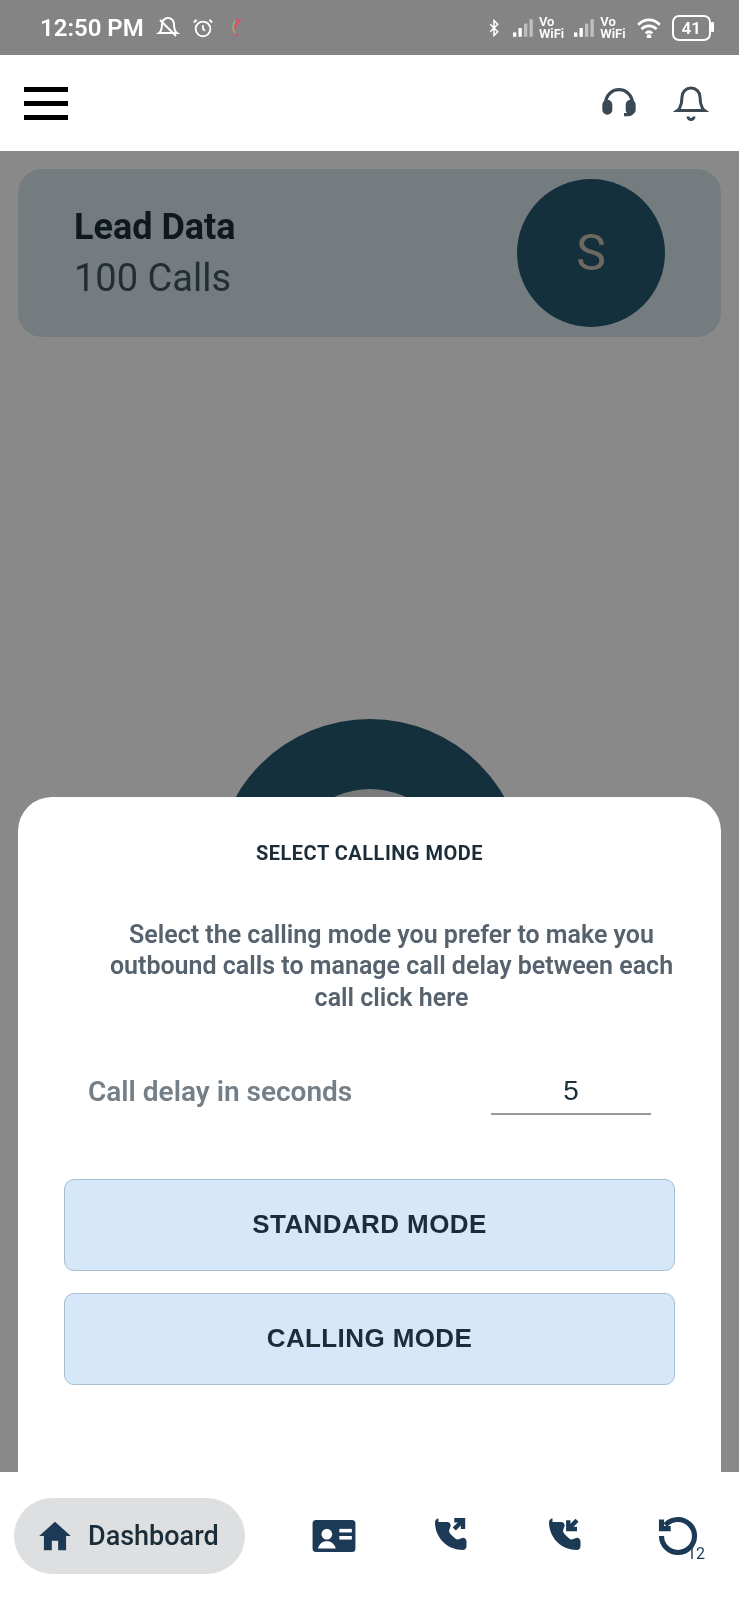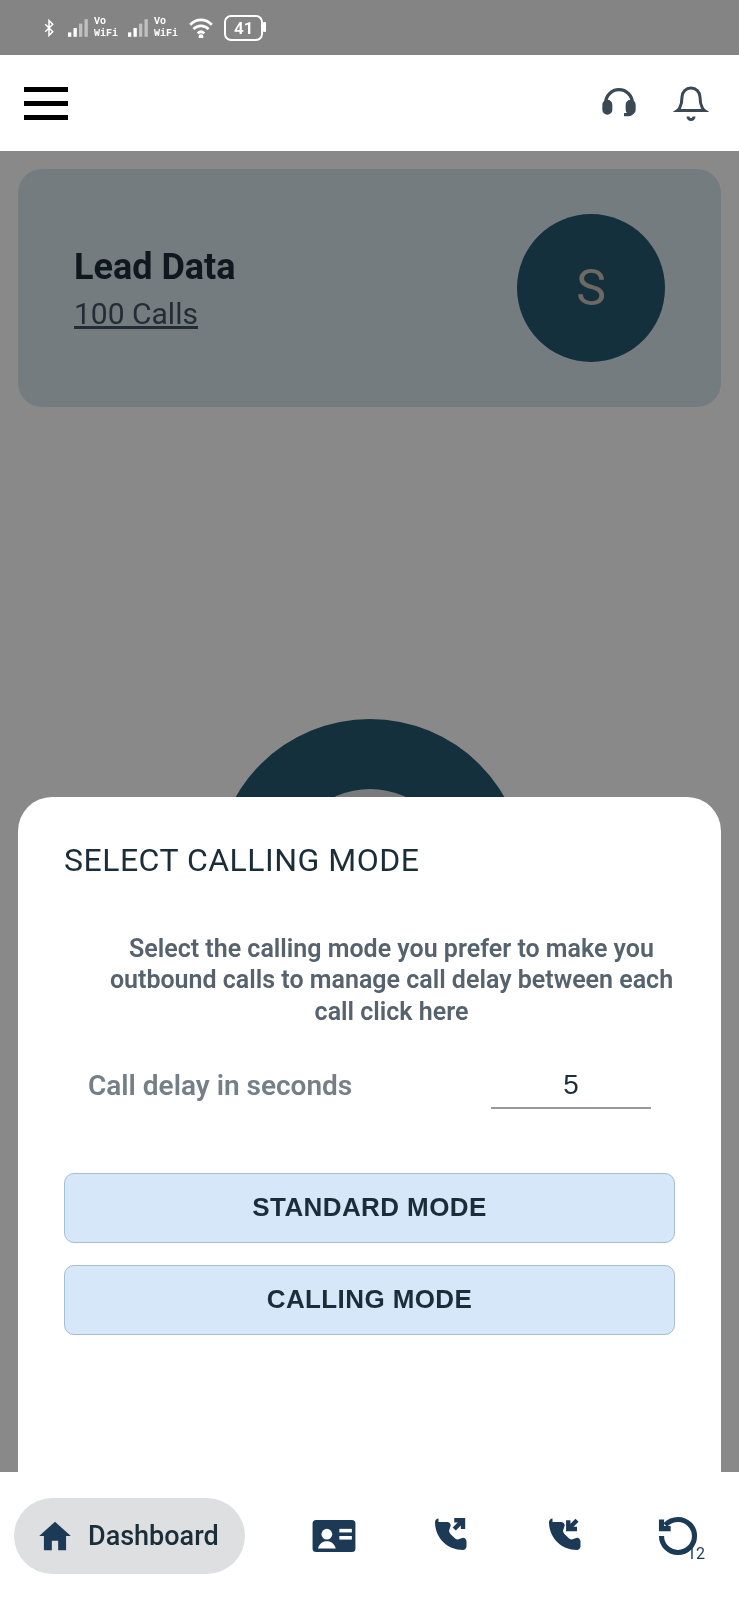--- a/index.html
+++ b/index.html
@@ -2,58 +2,80 @@
 <html><head>
 <meta charset="utf-8">
 <style>
   * { box-sizing: border-box; margin: 0; padding: 0; }
   html, body { width: 739px; height: 1600px; font-family: -apple-system, Roboto, "Helvetica Neue", Arial, sans-serif; background:#fff; overflow:hidden; }
   
   .status-bar { height:55px; background:#848484; color:#fff; display:flex; align-items:center; justify-content:space-between; padding:0 28px 0 40px; font-size:24px; font-weight:600; }
   .status-left { display:flex; align-items:center; gap:12px; }
   .status-right { display:flex; align-items:center; gap:10px; }
   .sig-chunk { display:flex; align-items:center; gap:4px; }
-  .sig-text { font-size:10px; line-height:12px; font-weight:600;font-family:Liberation Mono, monospace; }
+  .sig-text { font-size:13px; line-height:12px; font-weight:600; }
   .batt { border:2px solid #fff; border-radius:7px; padding:1px 8px; font-size:17px; position:relative; }
   .batt::after { content:""; position:absolute; right:-5px; top:5px; width:3px; height:10px; background:#fff; border-radius:1px; }
   
   .app-header { height:96px; background:#fff; display:flex; align-items:center; justify-content:space-between; padding:0 30px 0 24px; }
   .hamburger { width:44px; display:flex; flex-direction:column; gap:9px; }
   .hamburger span { height:5px; background:#000; }
   .app-header-right { display:flex; align-items:center; gap:34px; }
   
   .main { position:relative; height:calc(1600px - 55px - 96px - 128px); background:#fefefe; }
   .dimmer { position:absolute; inset:0; background:rgba(0,0,0,.46); }
-  .lead-card { position:absolute; left:18px; right:18px; top:18px; height:238px; background:#d8e5ec; border-radius:24px; padding:38px 56px; display:flex; justify-content:space-between; align-items:center; }
+  .lead-card { position:absolute; left:18px; right:18px; top:18px; height:168px; background:#d8e5ec; border-radius:24px; padding:38px 56px; display:flex; justify-content:space-between; align-items:center; }
   .lead-title { font-size:36px; font-weight:700; color:#1c2d3a; }
-  .lead-sub { font-size:30px; color:#425362; margin-top:8px;text-decoration:underline; }
+  .lead-sub { font-size:38px; color:#425362; margin-top:8px; }
   .avatar { width:148px; height:148px; border-radius:50%; background:#255a71; display:flex; align-items:center; justify-content:center; color:#c9c3b5; font-size:50px; font-weight:400; }
   .donut { position:absolute; top:568px; left:50%; transform:translateX(-50%); width:310px; height:310px; border-radius:50%; background:#255a71; }
   .donut-hole { position:absolute; top:50%; left:50%; transform:translate(-50%,-50%); width:170px; height:170px; border-radius:50%; background:#dfe2e3; }
   .donut-inner { position:absolute; top:50%; left:50%; transform:translate(-50%,-50%); width:100px; height:100px; border-radius:50%; background:#326b83; }
   
   .sheet { position:absolute; left:18px; right:18px; top:646px; bottom:0; background:#fff; border-radius:34px 34px 0 0; padding:44px 46px 0; }
-  .sheet-title { text-align:left; font-size:32px; font-weight:400; color:#1c2d3a; letter-spacing:.5px; }
+  .sheet-title { text-align:center; font-size:20px; font-weight:700; color:#1c2d3a; letter-spacing:.5px; }
   .sheet-desc { text-align:center; font-size:25px; font-weight:600; color:#56626d; margin-top:54px; line-height:1.25;margin-left:44px; }
-  .delay-row { display:flex; align-items:center; justify-content:space-between; margin-top:36px; padding:0 24px; }
+  .delay-row { display:flex; align-items:center; justify-content:space-between; margin-top:56px; padding:0 24px; }
   .delay-label { font-size:28px; font-weight:600; color:#757f87; }
   .delay-input { width:160px; border:none; border-bottom:2px solid #999; text-align:center; font-size:28px; font-weight:500; color:#1c2d3a; padding:6px 0; background:transparent; outline:none; }
   .options { margin-top:64px; display:flex; flex-direction:column; gap:22px; }
-  .mode-btn { height:70px; background:#d6e7f9; border:1px solid #a7becf; border-radius:10px; font-size:26px; font-weight:800; color:#1c2d3a; letter-spacing:.4px; }
+  .mode-btn { height:92px; background:#d6e7f9; border:1px solid #a7becf; border-radius:10px; font-size:26px; font-weight:800; color:#1c2d3a; letter-spacing:.4px; }
   
   .bottom-nav { height:128px; background:#fff; display:flex; align-items:center; justify-content:space-between; padding:0 36px 0 14px; }
   .nav-pill { background:#dedfe0; border-radius:60px; height:76px; display:flex; align-items:center; gap:14px; padding:0 26px 0 22px; }
   .nav-pill-label { font-size:27px; font-weight:500; color:#1c2d3a; }
   .nav-icon { width:50px; height:50px; display:flex; align-items:center; justify-content:center; }
   svg { display:block; }
 </style>
 </head>
 <body>
 
 <div class="status-bar">
+  <div class="status-left">
+    <span>12:50 PM</span>
+    <span>
+      <svg width="24" height="24" viewBox="0 0 24 24" fill="none" stroke="#fff" stroke-width="2">
+          <path d="M18 8a6 6 0 10-12 0c0 7-3 9-3 9h18s-3-2-3-9"></path>
+          <path d="M4 4l16 16"></path>
+        </svg>
+    </span>
+    <span>
+      <svg width="22" height="22" viewBox="0 0 24 24" fill="none" stroke="#fff" stroke-width="2">
+          <circle cx="12" cy="13" r="8"></circle>
+          <path d="M12 9v4l2 2"></path>
+          <path d="M5 3L2 6M19 3l3 3"></path>
+        </svg>
+    </span>
+    <span>
+      <svg width="22" height="22" viewBox="0 0 24 24">
+          <path d="M12 2C7 6 5 12 8 18c1 2 3 3 5 3-4-5-2-14 4-17-2-1-4-2-5-2z" fill="#d94f7a"></path>
+          <path d="M10 4c-3 4-3 10 0 14" fill="none" stroke="#6fc06f" stroke-width="2"></path>
+        </svg>
+    </span>
+  </div>
   <div class="status-right">
     <span>
       <svg width="18" height="24" viewBox="0 0 24 24" fill="none" stroke="#fff" stroke-width="2">
           <path d="M7 7l10 10-5 5V2l5 5L7 17"></path>
         </svg>
     </span>
     <span class="sig-chunk">
       <svg width="22" height="18" viewBox="0 0 20 16">
           <rect x="0" y="12" width="3" height="4" fill="#fff"></rect>
           <rect x="5" y="8" width="3" height="8" fill="#fff"></rect>

